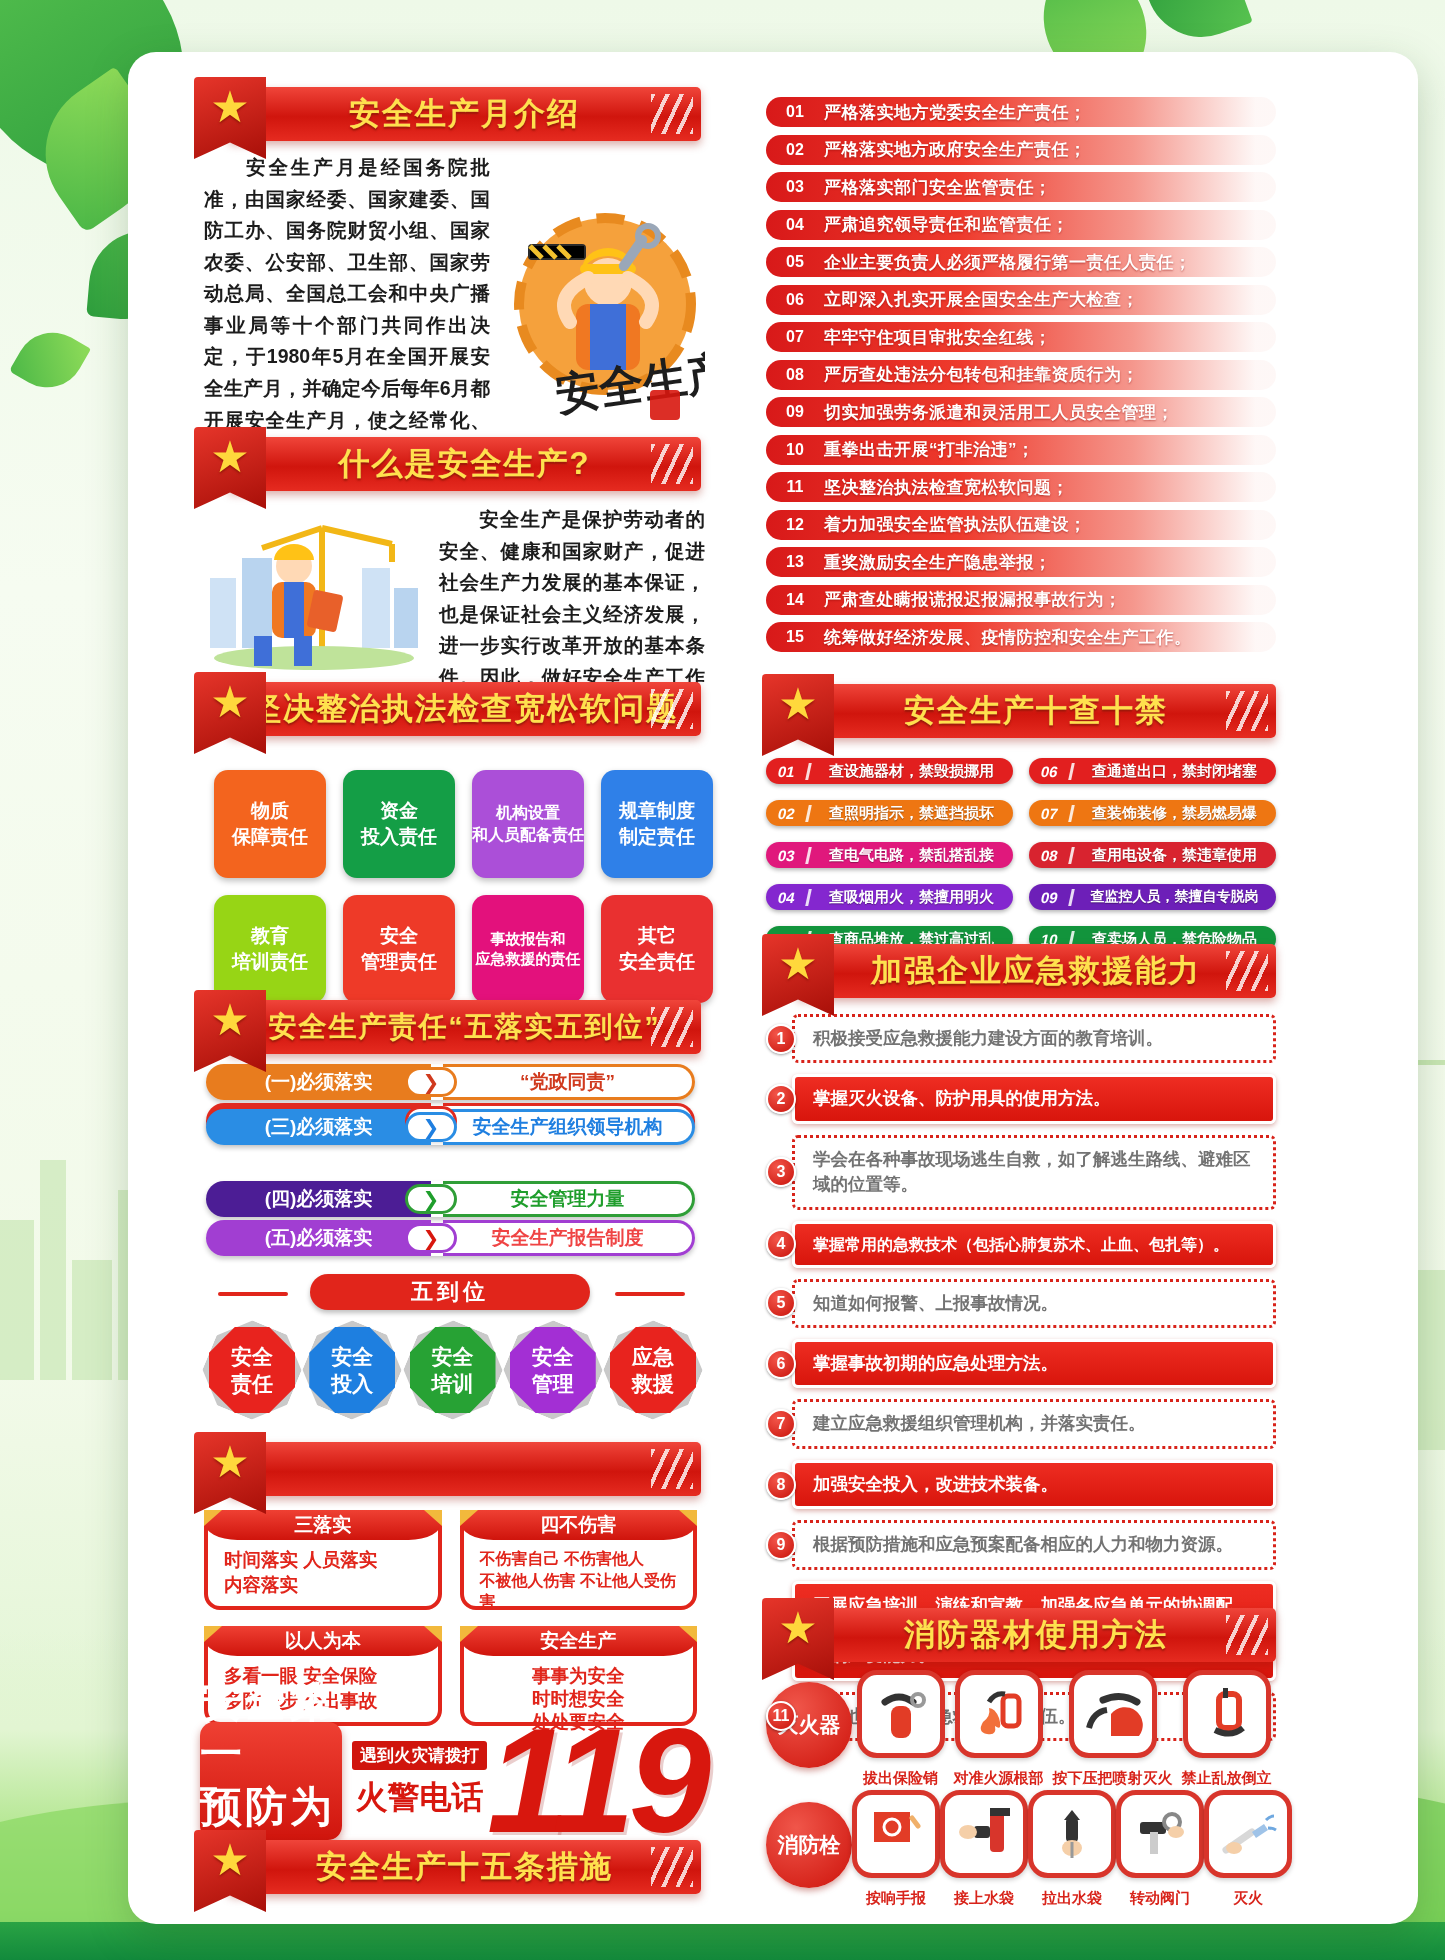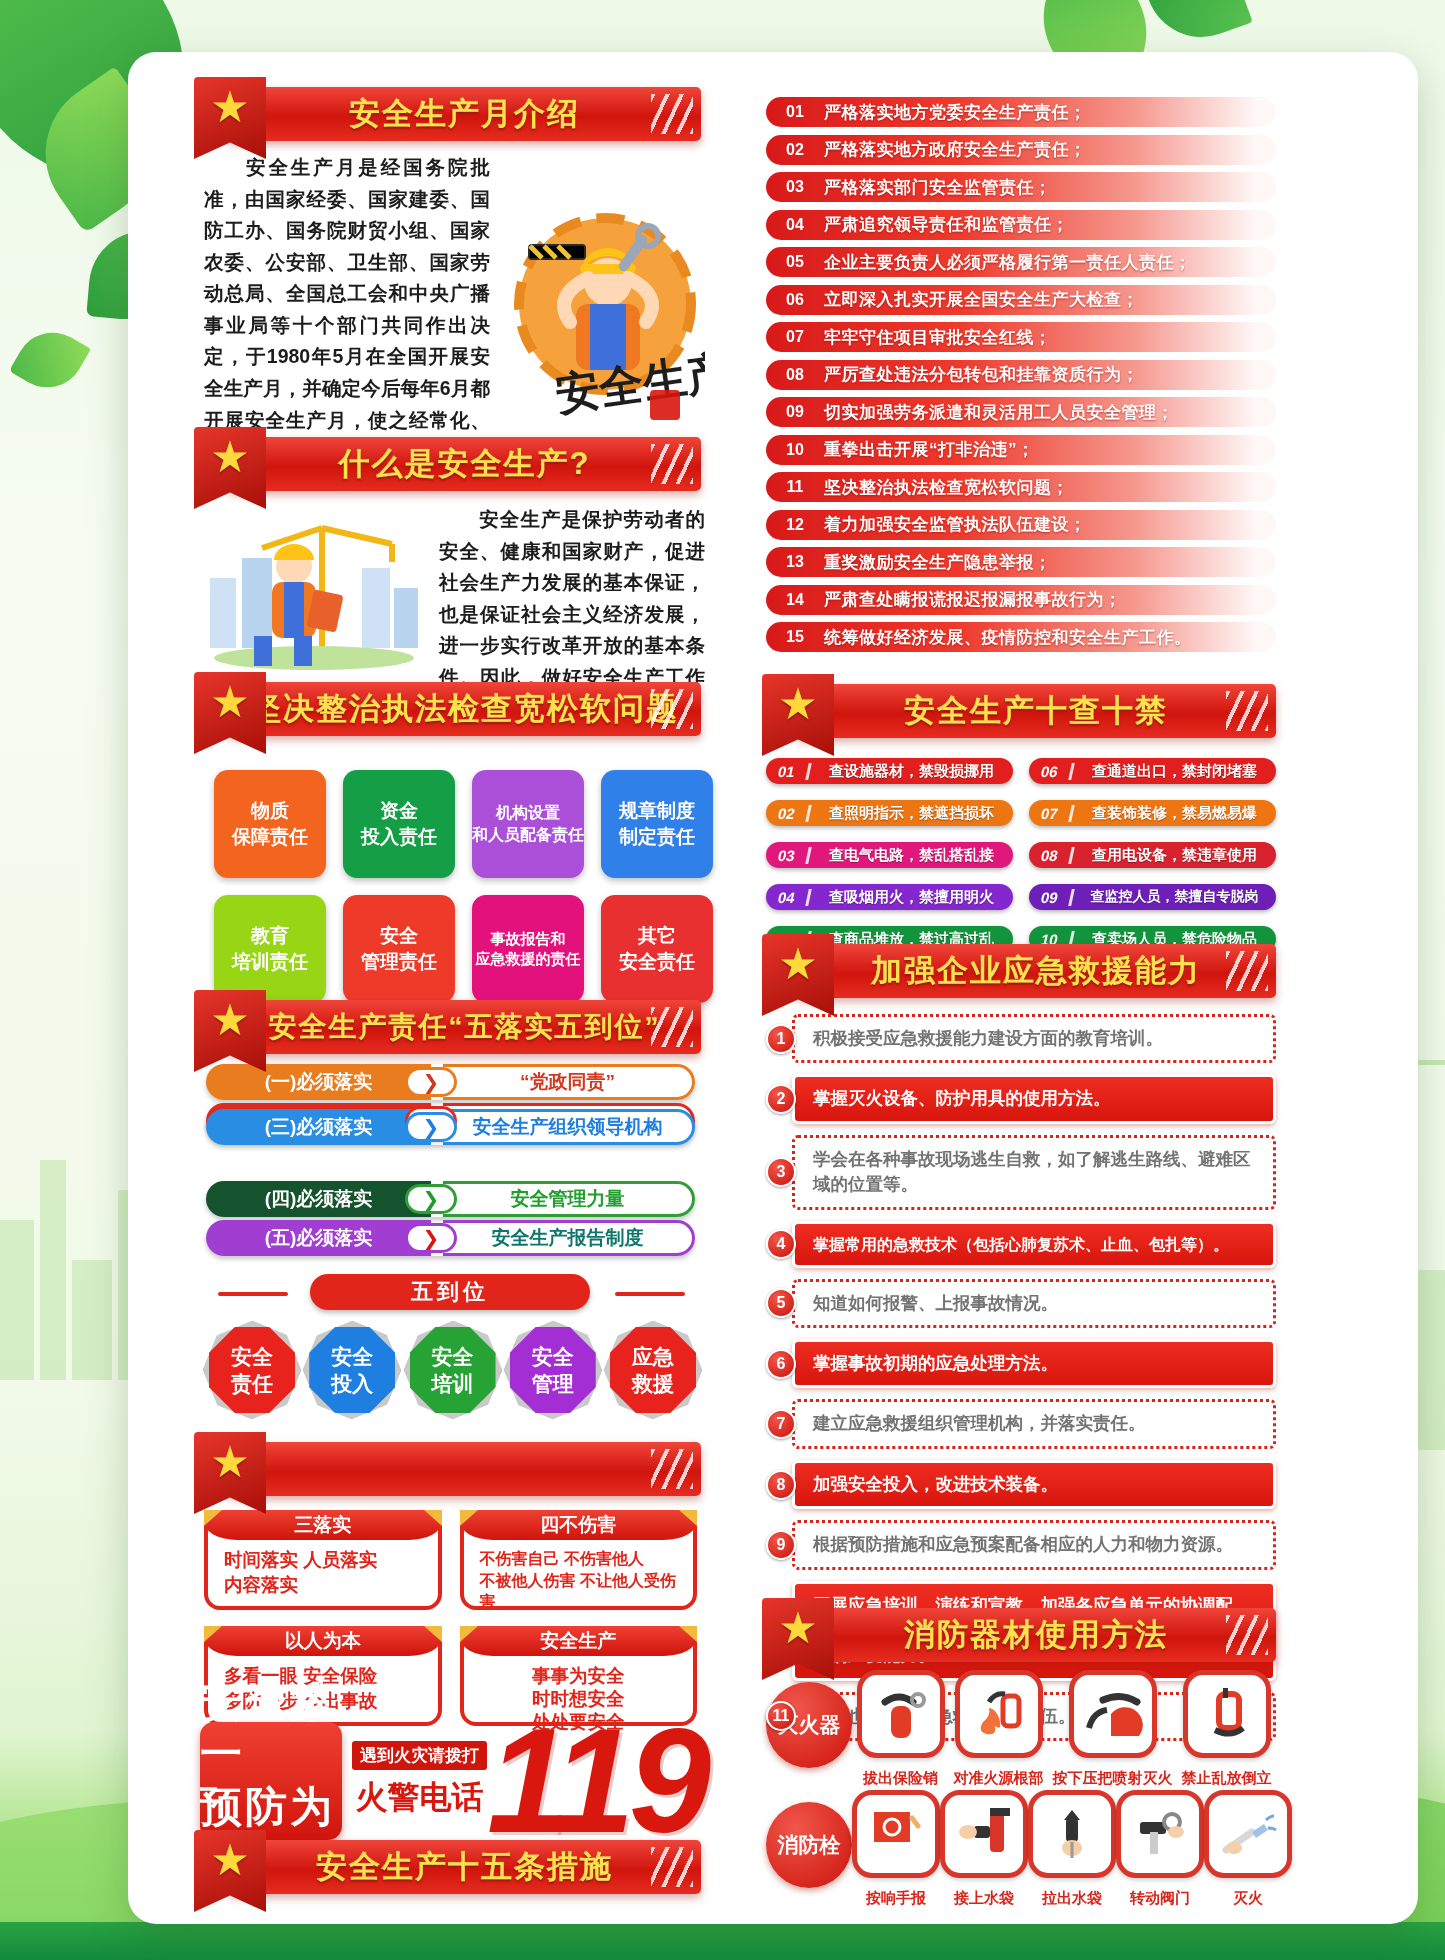--- a/index.html
+++ b/index.html
@@ -258,28 +258,28 @@
       <div class="fl-left" style="background-color: rgb(224, 42, 32); padding-left: 24px;">(二)必须落实</div>
       <div class="fl-arrow" style="color: rgb(216, 23, 14); border-color: rgb(224, 42, 32);">❯</div>
       <div class="fl-right" style="color: rgb(216, 23, 14); border-color: rgb(224, 42, 32);">安全生产“一岗双责”</div>
     </div>
     <div class="fl-row" style="top:1057px;">
       <div class="fl-left" style="background-color: rgb(42, 141, 228);">(三)必须落实</div>
       <div class="fl-arrow" style="color: rgb(31, 127, 224); border-color: rgb(42, 141, 228);">❯</div>
       <div class="fl-right" style="color: rgb(31, 127, 224); border-color: rgb(42, 141, 228);">安全生产组织领导机构</div>
     </div>
     <div class="fl-row" style="top:1129px;">
-      <div class="fl-left" style="background-color: #14532d;">(四)必须落实</div>
+      <div class="fl-left" style="background-color: #4c1d95;">(四)必须落实</div>
       <div class="fl-arrow" style="color: rgb(31, 158, 44); border-color: rgb(47, 158, 55);">❯</div>
       <div class="fl-right" style="color: rgb(31, 158, 44); border-color: rgb(47, 158, 55);">安全管理力量</div>
     </div>
     <div class="fl-row" style="top:1168px;">
       <div class="fl-left" style="background-color: rgb(161, 62, 210);">(五)必须落实</div>
       <div class="fl-arrow" style="color: rgb(216, 23, 14); border-color: rgb(161, 62, 210);">❯</div>
-      <div class="fl-right" style="color: #0f766e; border-color: rgb(161, 62, 210);">安全生产报告制度</div>
+      <div class="fl-right" style="color: #ef4444; border-color: rgb(161, 62, 210);">安全生产报告制度</div>
     </div>
 
     <div class="fd-dash" style="top:1240px;left:18px;"></div>
     <div class="fd-pill" style="top:1222px;">五到位</div>
     <div class="fd-dash" style="top:1240px;right:20px;"></div>
 
     <div class="badges" style="top:1272px;">
       <div class="badge-w">
           <div class="badge-o"></div>
           <div class="badge" style="background-color: rgb(232, 35, 30);">安全

